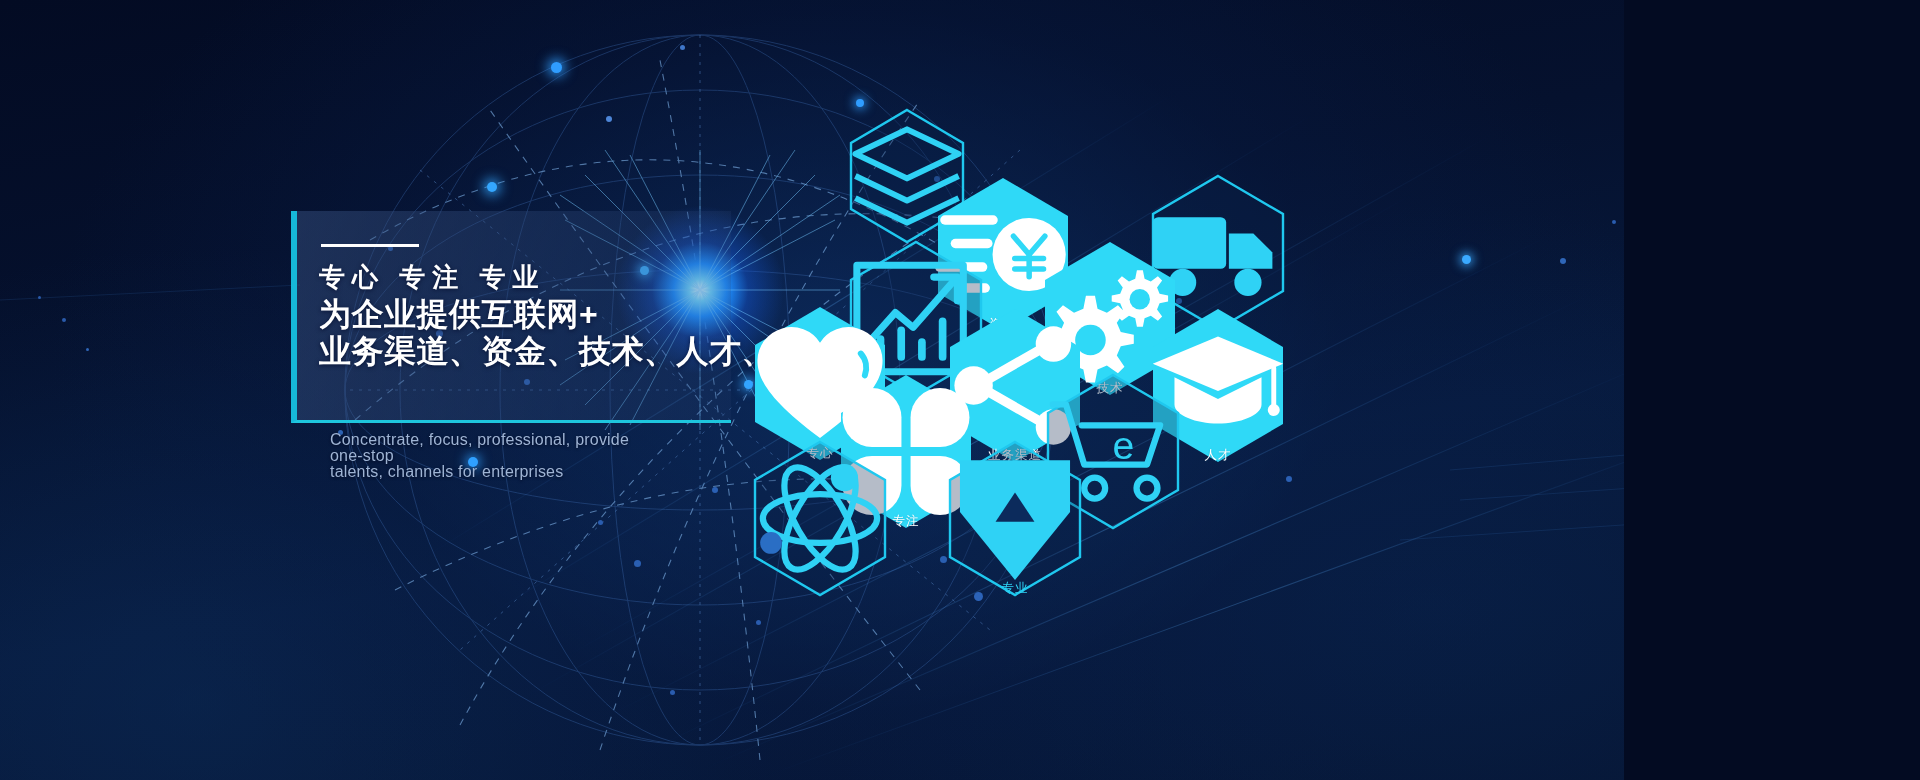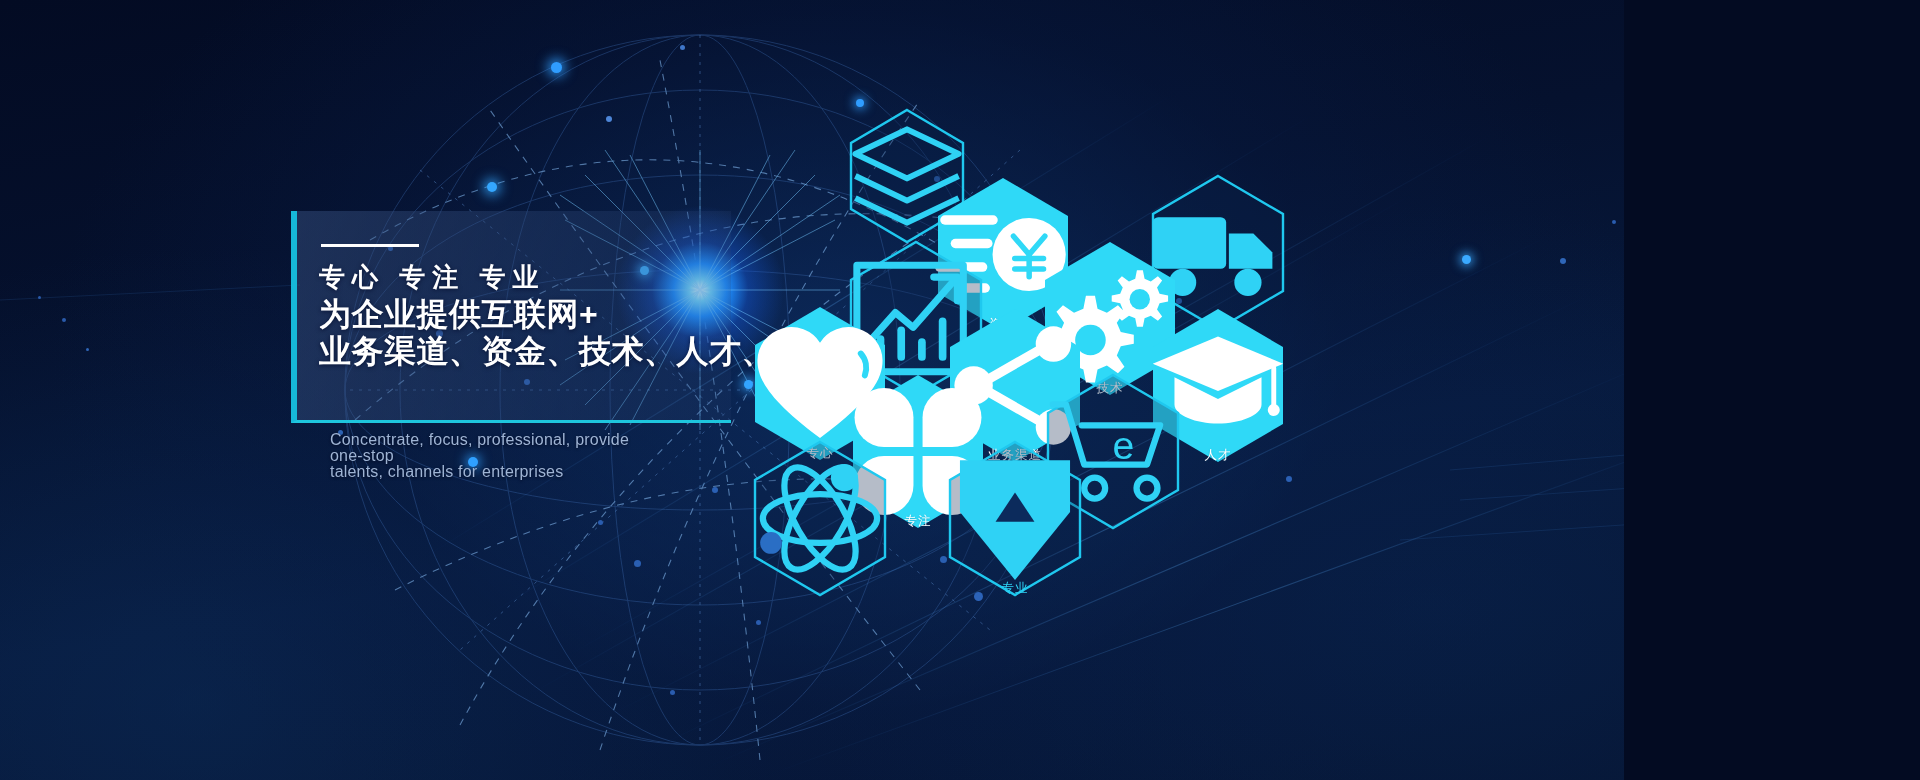--- a/index.html
+++ b/index.html
@@ -355,21 +355,21 @@
             <polygon points="25,2 49,12 25,22 1,12"></polygon>
             <path d="M9 17 v10 c0 4 8 7 16 7 s16-3 16-7 V17 L25 25 Z"></path>
             <path d="M45.5 13.6 V27" stroke="#ffffff" stroke-width="1.8" fill="none" stroke-linecap="round"></path>
             <circle cx="45.5" cy="29" r="2.2"></circle>
           </svg>
         </span>
         <span class="lb">人才</span>
       </div>
     </div>
 
-    <div class="hex big solid" style="left:130px;top:273px;">
+    <div class="hex big solid" style="left:118px;top:273px;">
       <svg viewBox="0 0 136 157">
           <polygon points="68,2 133,40 133,117 68,155 3,117 3,40" fill="#2fd9f7"></polygon>
         </svg>
       <div class="hexbody">
         <span class="ic">
           <svg width="48" height="48" viewBox="0 0 48 48" fill="#ffffff">
             <path d="M22.4 22.4 H12 a10.4 10.4 0 0 1 0-20.8 a10.4 10.4 0 0 1 10.4 10.4 Z"></path>
             <path d="M25.6 22.4 H36 a10.4 10.4 0 0 0 0-20.8 a10.4 10.4 0 0 0-10.4 10.4 Z"></path>
             <path d="M22.4 25.6 H12 a10.4 10.4 0 0 0 0 20.8 a10.4 10.4 0 0 0 10.4-10.4 Z"></path>
             <path d="M25.6 25.6 H36 a10.4 10.4 0 0 1 0 20.8 a10.4 10.4 0 0 1-10.4-10.4 Z"></path>

